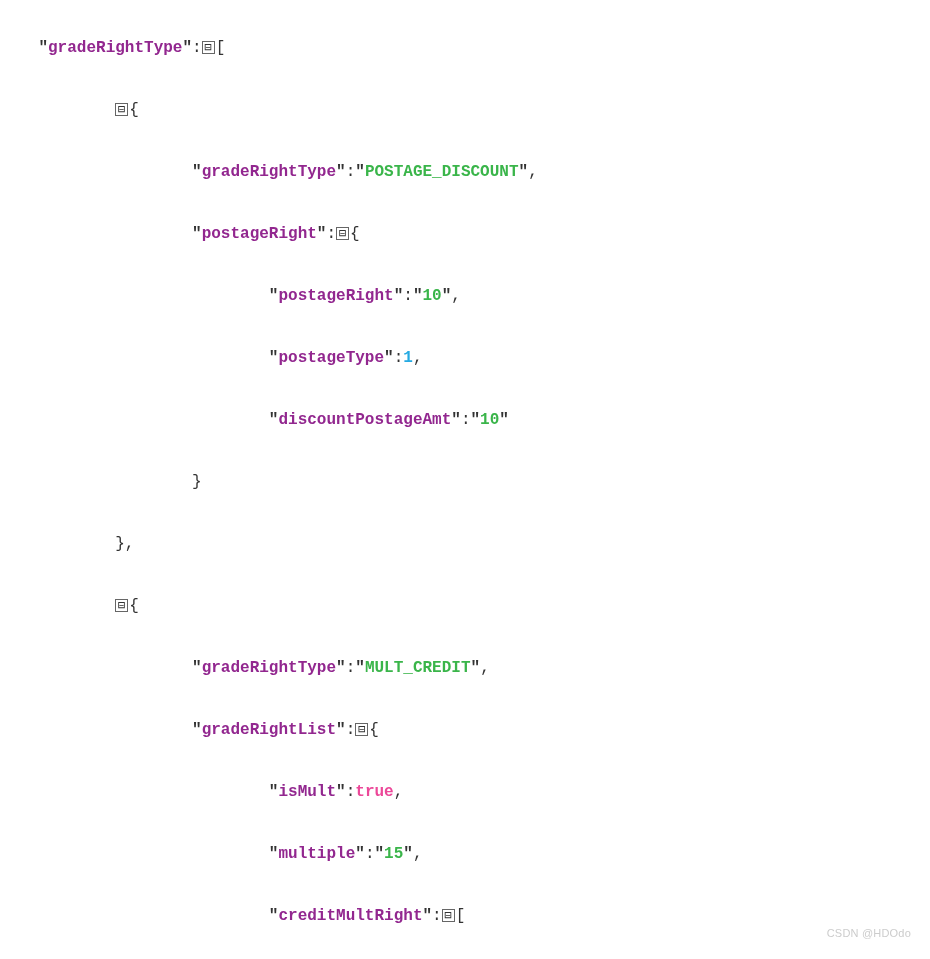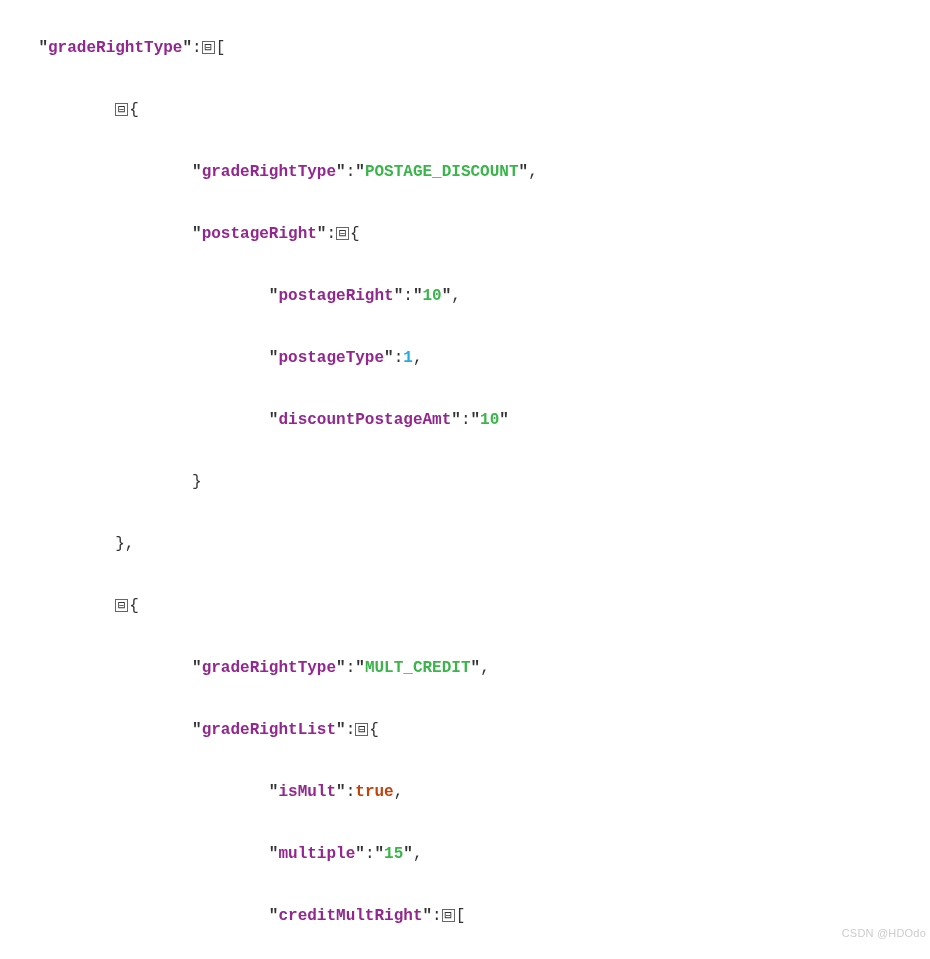--- a/index.html
+++ b/index.html
@@ -15,21 +15,21 @@
     position: relative;
   }
   .json-viewer {
     padding-top: 2px;
     white-space: pre;
   }
   .line { display: block; }
   .key { color: #92278f; font-weight: bold; }
   .str { color: #3ab54a; font-weight: bold; }
   .num { color: #25aae2; font-weight: bold; }
-  .bool { color: #c2410c; font-weight: bold; }
+  .bool { color: #ec4899; font-weight: bold; }
   .punct { color: #333; }
   .comma { color: #333; }
 
   .toggle {
     display: inline-block;
     width: 13px;
     height: 13px;
     border: 1px solid #666;
     line-height: 11px;
     text-align: center;
@@ -37,21 +37,21 @@
     font-weight: normal;
     vertical-align: 1px;
     color: #333;
     cursor: pointer;
     font-family: Consolas, monospace;
     margin-right: 1px;
   }
 
   .watermark {
     position: absolute;
-    right: 4px;
+    right: 19px;
     bottom: 10px;
     font-size: 11px;
     color: #ccc;
     font-family: Arial, sans-serif;
     letter-spacing: 0.2px;
     text-align: center;
   }
 </style>
 </head>
 <body>

